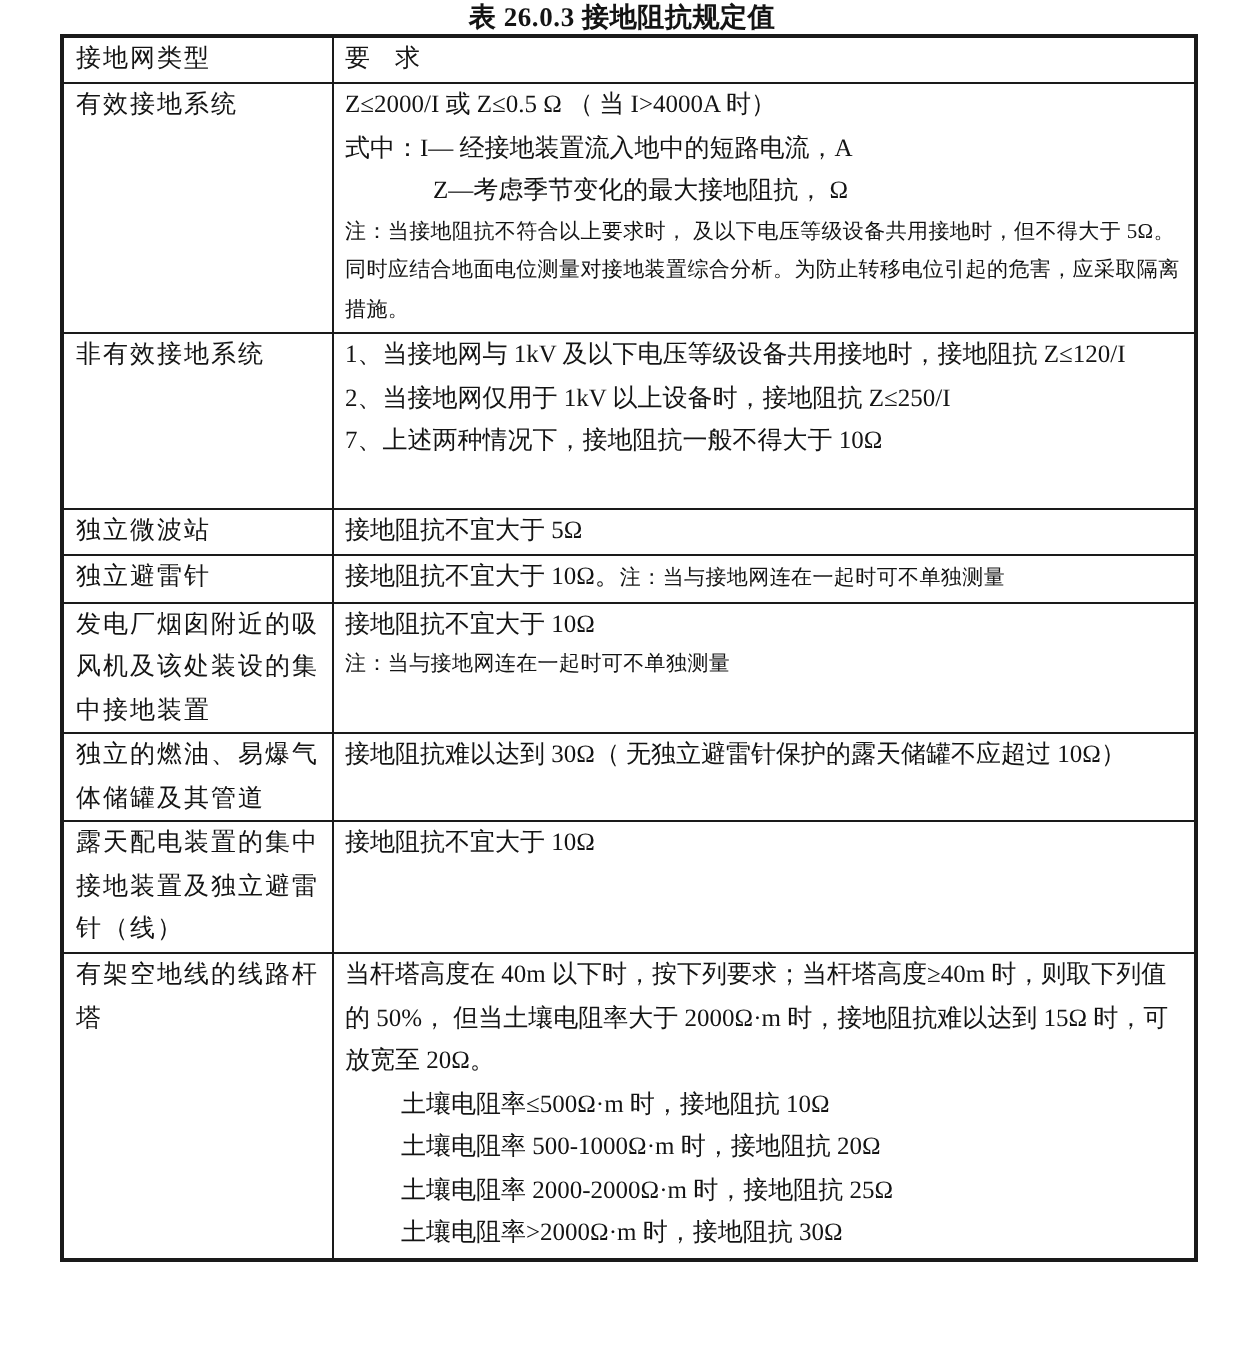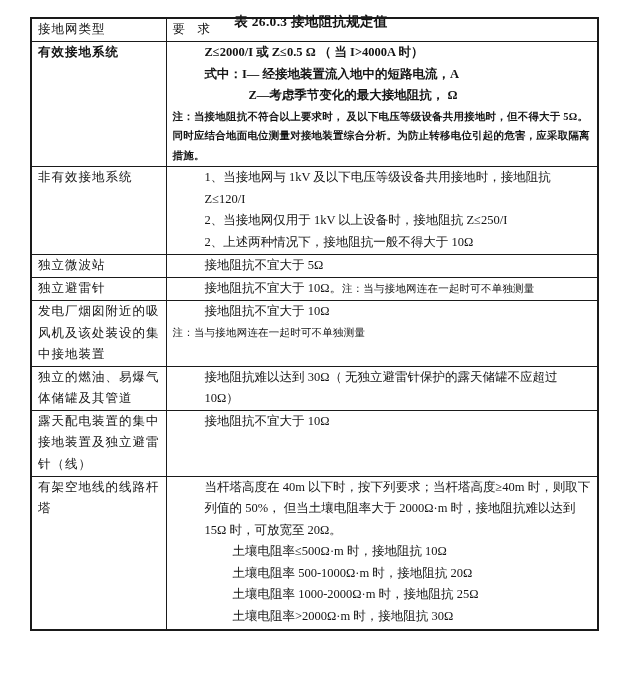--- a/index.html
+++ b/index.html
@@ -4,45 +4,45 @@
 <style>
   html,body { margin:0; padding:0; }
   body {
     width:622px; height:683px; background:#ffffff;
     font-family:"Liberation Serif","DejaVu Serif",serif;
     color:#141414;
     -webkit-font-smoothing:antialiased;
   }
   .page { position:relative; width:622px; height:683px; overflow:hidden; }
   .title {
-    padding-top:14px; text-align:center;
+    padding-top:1px; text-align:center;
     font-weight:bold; font-size:13.5px; line-height:16px;
     letter-spacing:0.3px;
   }
   table.reg {
     position:absolute; left:30px; top:17px; width:567px;
     border-collapse:collapse; table-layout:fixed;
     border:2px solid #1a1a1a;
   }
   td {
     border:1px solid #1a1a1a;
     vertical-align:top;
     padding:0 6px;
     font-size:12.5px; line-height:21.5px;
   }
   col.c1 { width:135px; }
   col.c2 { width:432px; }
   td.lab { letter-spacing:1px; padding-top:0; }
-  .ln { white-space:normal;margin-left:32px; }
+  .ln { white-space:normal; }
   .ind1 { padding-left:44px; }
   .ind2 { padding-left:28px; }
   .note { font-size:10.5px; line-height:19.5px; letter-spacing:0.2px; }
   .note-inline { font-size:10.5px; letter-spacing:0.2px; }
   tr.r0 td { height:22px; }
-  tr.r1 td { height:124px;font-weight:bold; }
+  tr.r1 td { height:124px; }
   tr.r2 td { height:87px; }
   tr.r3 td { height:63px; }
   tr.r4 td { height:22px; }
   tr.r5 td { height:22px; }
   tr.r6 td { height:64px; }
   tr.r7 td { height:43px; }
   tr.r8 td { height:65px; }
   tr.r9 td { height:152px; }
 </style>
 </head>
@@ -71,21 +71,21 @@
         <div class="ln ind1">Z—考虑季节变化的最大接地阻抗， Ω</div>
         <div class="note">注：当接地阻抗不符合以上要求时， 及以下电压等级设备共用接地时，但不得大于 5Ω。同时应结合地面电位测量对接地装置综合分析。为防止转移电位引起的危害，应采取隔离措施。</div>
       </td>
     </tr>
 
     <tr class="r2">
       <td class="lab">非有效接地系统</td>
       <td>
         <div class="ln">1、当接地网与 1kV 及以下电压等级设备共用接地时，接地阻抗 Z≤120/I</div>
         <div class="ln">2、当接地网仅用于 1kV 以上设备时，接地阻抗 Z≤250/I</div>
-        <div class="ln">2、上述两种情况下，接地阻抗一般不得大于 10Ω</div>
+        <div class="ln">7、上述两种情况下，接地阻抗一般不得大于 10Ω</div>
       </td>
     </tr>
 
 
     <tr class="r4">
       <td class="lab">独立微波站</td>
       <td>
         <div class="ln">接地阻抗不宜大于 5Ω</div>
       </td>
     </tr>
@@ -118,19 +118,19 @@
         <div class="ln">接地阻抗不宜大于 10Ω</div>
       </td>
     </tr>
 
     <tr class="r9">
       <td class="lab">有架空地线的线路杆塔</td>
       <td>
         <div class="ln">当杆塔高度在 40m 以下时，按下列要求；当杆塔高度≥40m 时，则取下列值的 50%， 但当土壤电阻率大于 2000Ω·m 时，接地阻抗难以达到 15Ω 时，可放宽至 20Ω。</div>
         <div class="ln ind2">土壤电阻率≤500Ω·m 时，接地阻抗 10Ω</div>
         <div class="ln ind2">土壤电阻率 500-1000Ω·m 时，接地阻抗 20Ω</div>
-        <div class="ln ind2">土壤电阻率 1000-2000Ω·m 时，接地阻抗 25Ω</div>
+        <div class="ln ind2">土壤电阻率 2000-2000Ω·m 时，接地阻抗 25Ω</div>
         <div class="ln ind2">土壤电阻率&gt;2000Ω·m 时，接地阻抗 30Ω</div>
       </td>
     </tr>
   </tbody>
     </table>
 </div>
 
 </body></html>

